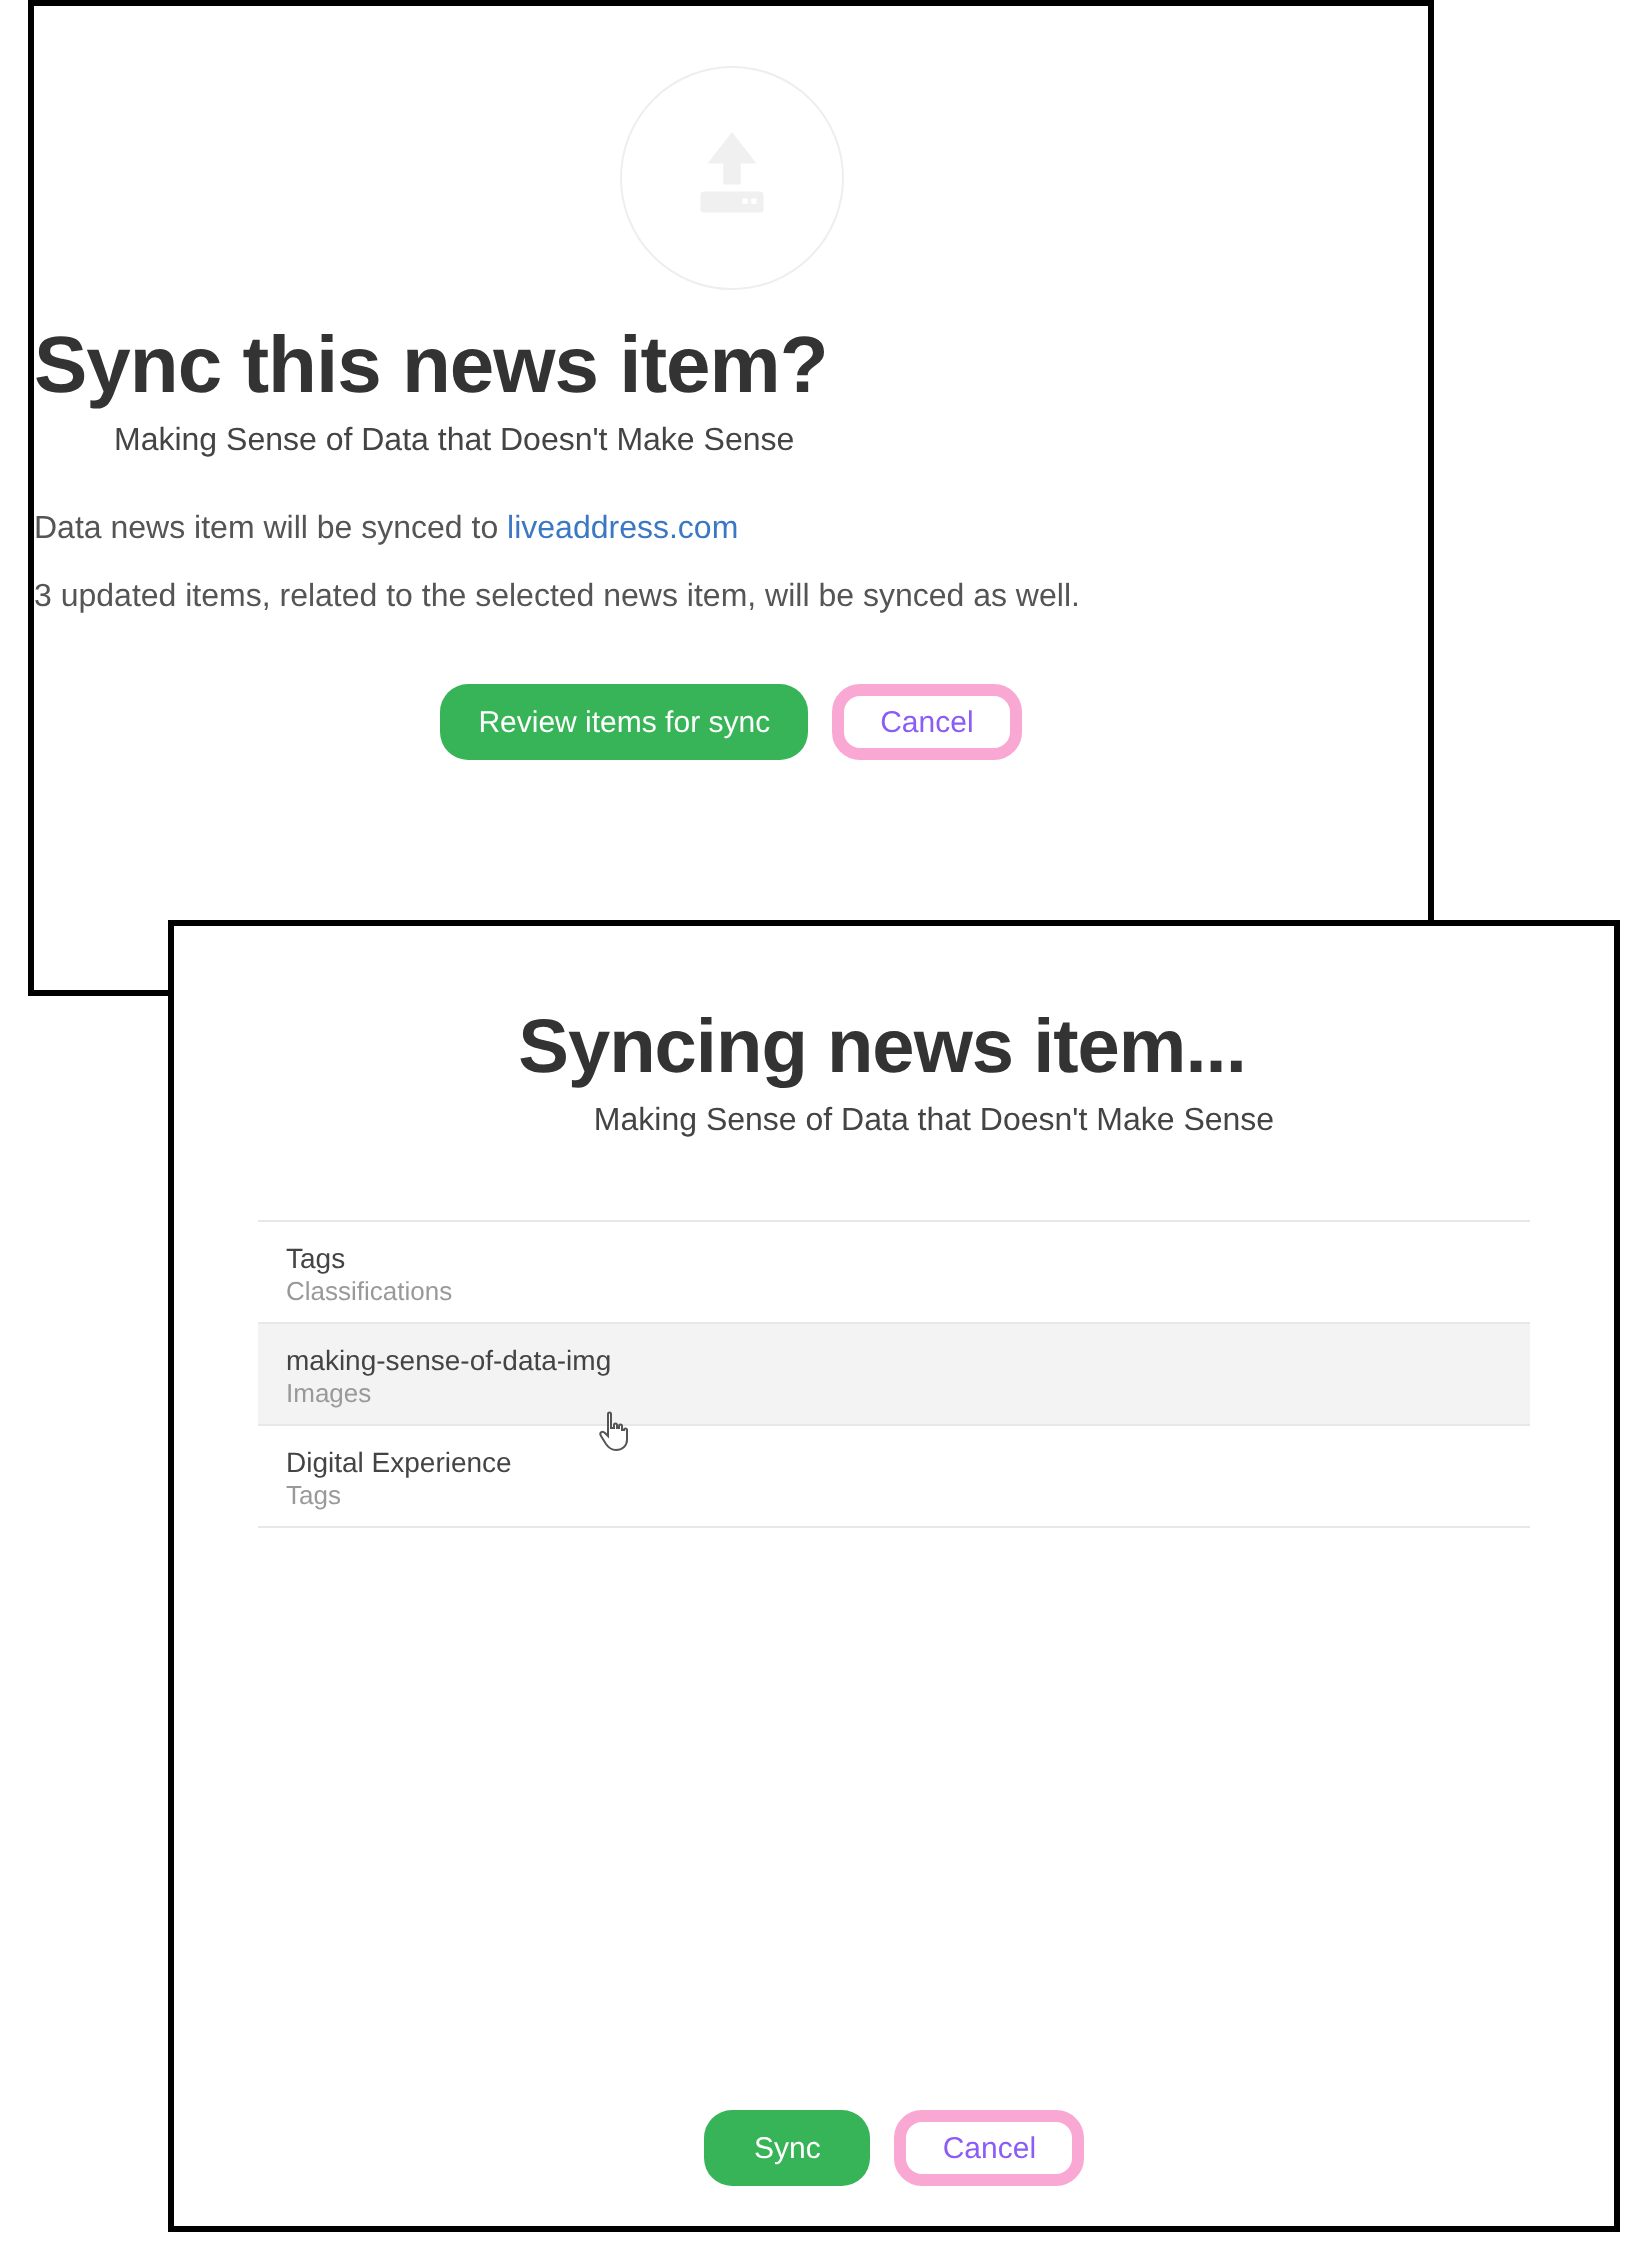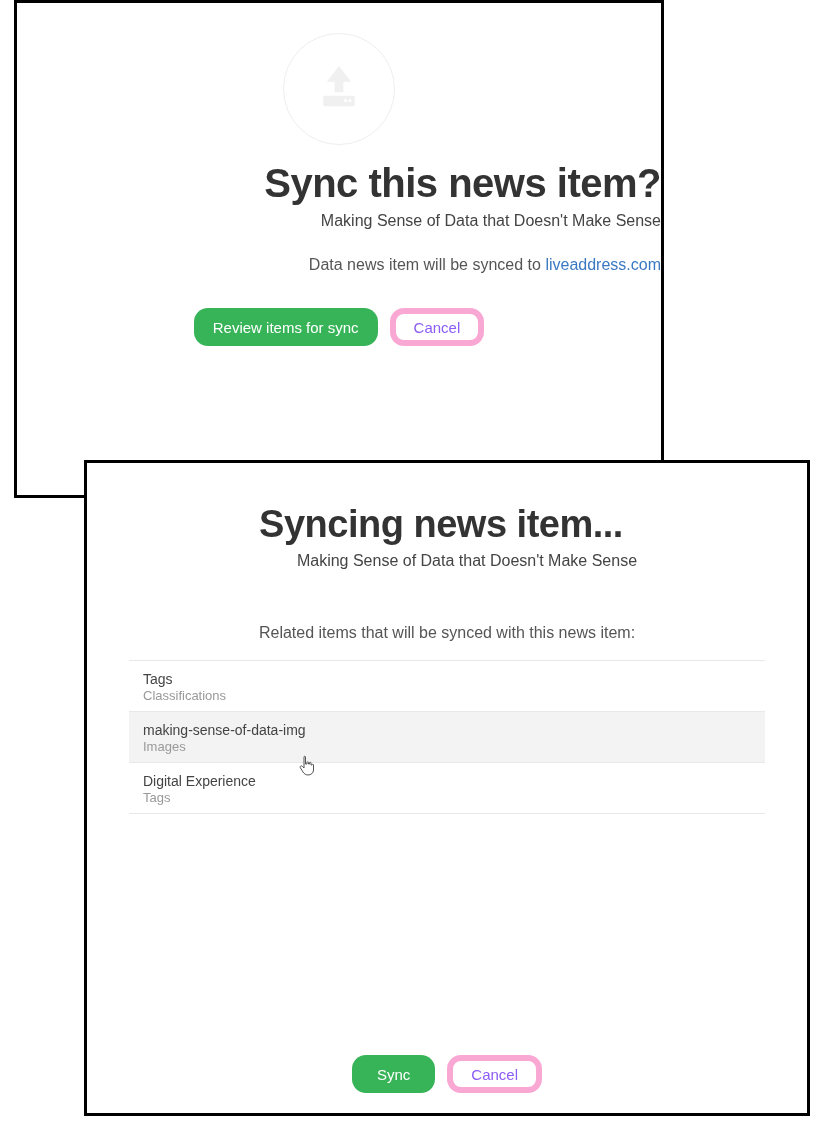--- a/index.html
+++ b/index.html
@@ -15,24 +15,24 @@
   }
   .panel {
     position: absolute;
     background: #fff;
     border: 3px solid #000;
   }
   
   #panel1 {
     left: 14px;
     top: 0px;
-    width: 650px;
+    width: 703px;
     height: 498px;
     padding-top: 30px;
-    text-align: right;
+    text-align: left;
   }
   .upload-circle {
     width: 112px;
     height: 112px;
     border: 1px solid #eee;
     border-radius: 50%;
     margin: 0 auto 16px auto;
     display: flex;
     align-items: center;
     justify-content: center;
@@ -155,30 +155,30 @@
         <rect x="38" y="46" width="3" height="3" fill="#fff"></rect>
         <rect x="43" y="46" width="3" height="3" fill="#fff"></rect>
       </svg>
     </span>
   </div>
   <h1 class="title">Sync this news item?</h1>
   <div class="subtitle">Making Sense of Data that Doesn't Make Sense</div>
   <div class="info-line">
     <span>Data news item will be synced to </span><a href="#">liveaddress.com</a>
   </div>
+  <div class="info-line">3 updated items, related to the selected news item, will be synced as well.</div>
   <div class="btn-row">
     <div class="btn btn-primary">Review items for sync</div>
     <div class="btn btn-default">Cancel</div>
   </div>
 </div>
 
 <div id="panel2" class="panel">
   <h1 class="title2">Syncing news item...</h1>
   <div class="subtitle">Making Sense of Data that Doesn't Make Sense</div>
-  <div class="info-line" style="margin:28px 0 4px 0;">Related items that will be synced with this news item:</div>
 
   <div class="list-container">
     <div class="list-item">
       <div class="item-title">Tags</div>
       <div class="item-sub">Classifications</div>
     </div>
     <div class="list-item highlight">
       <div class="item-title">making-sense-of-data-img</div>
       <div class="item-sub">Images</div>
       <span class="cursor-icon">

